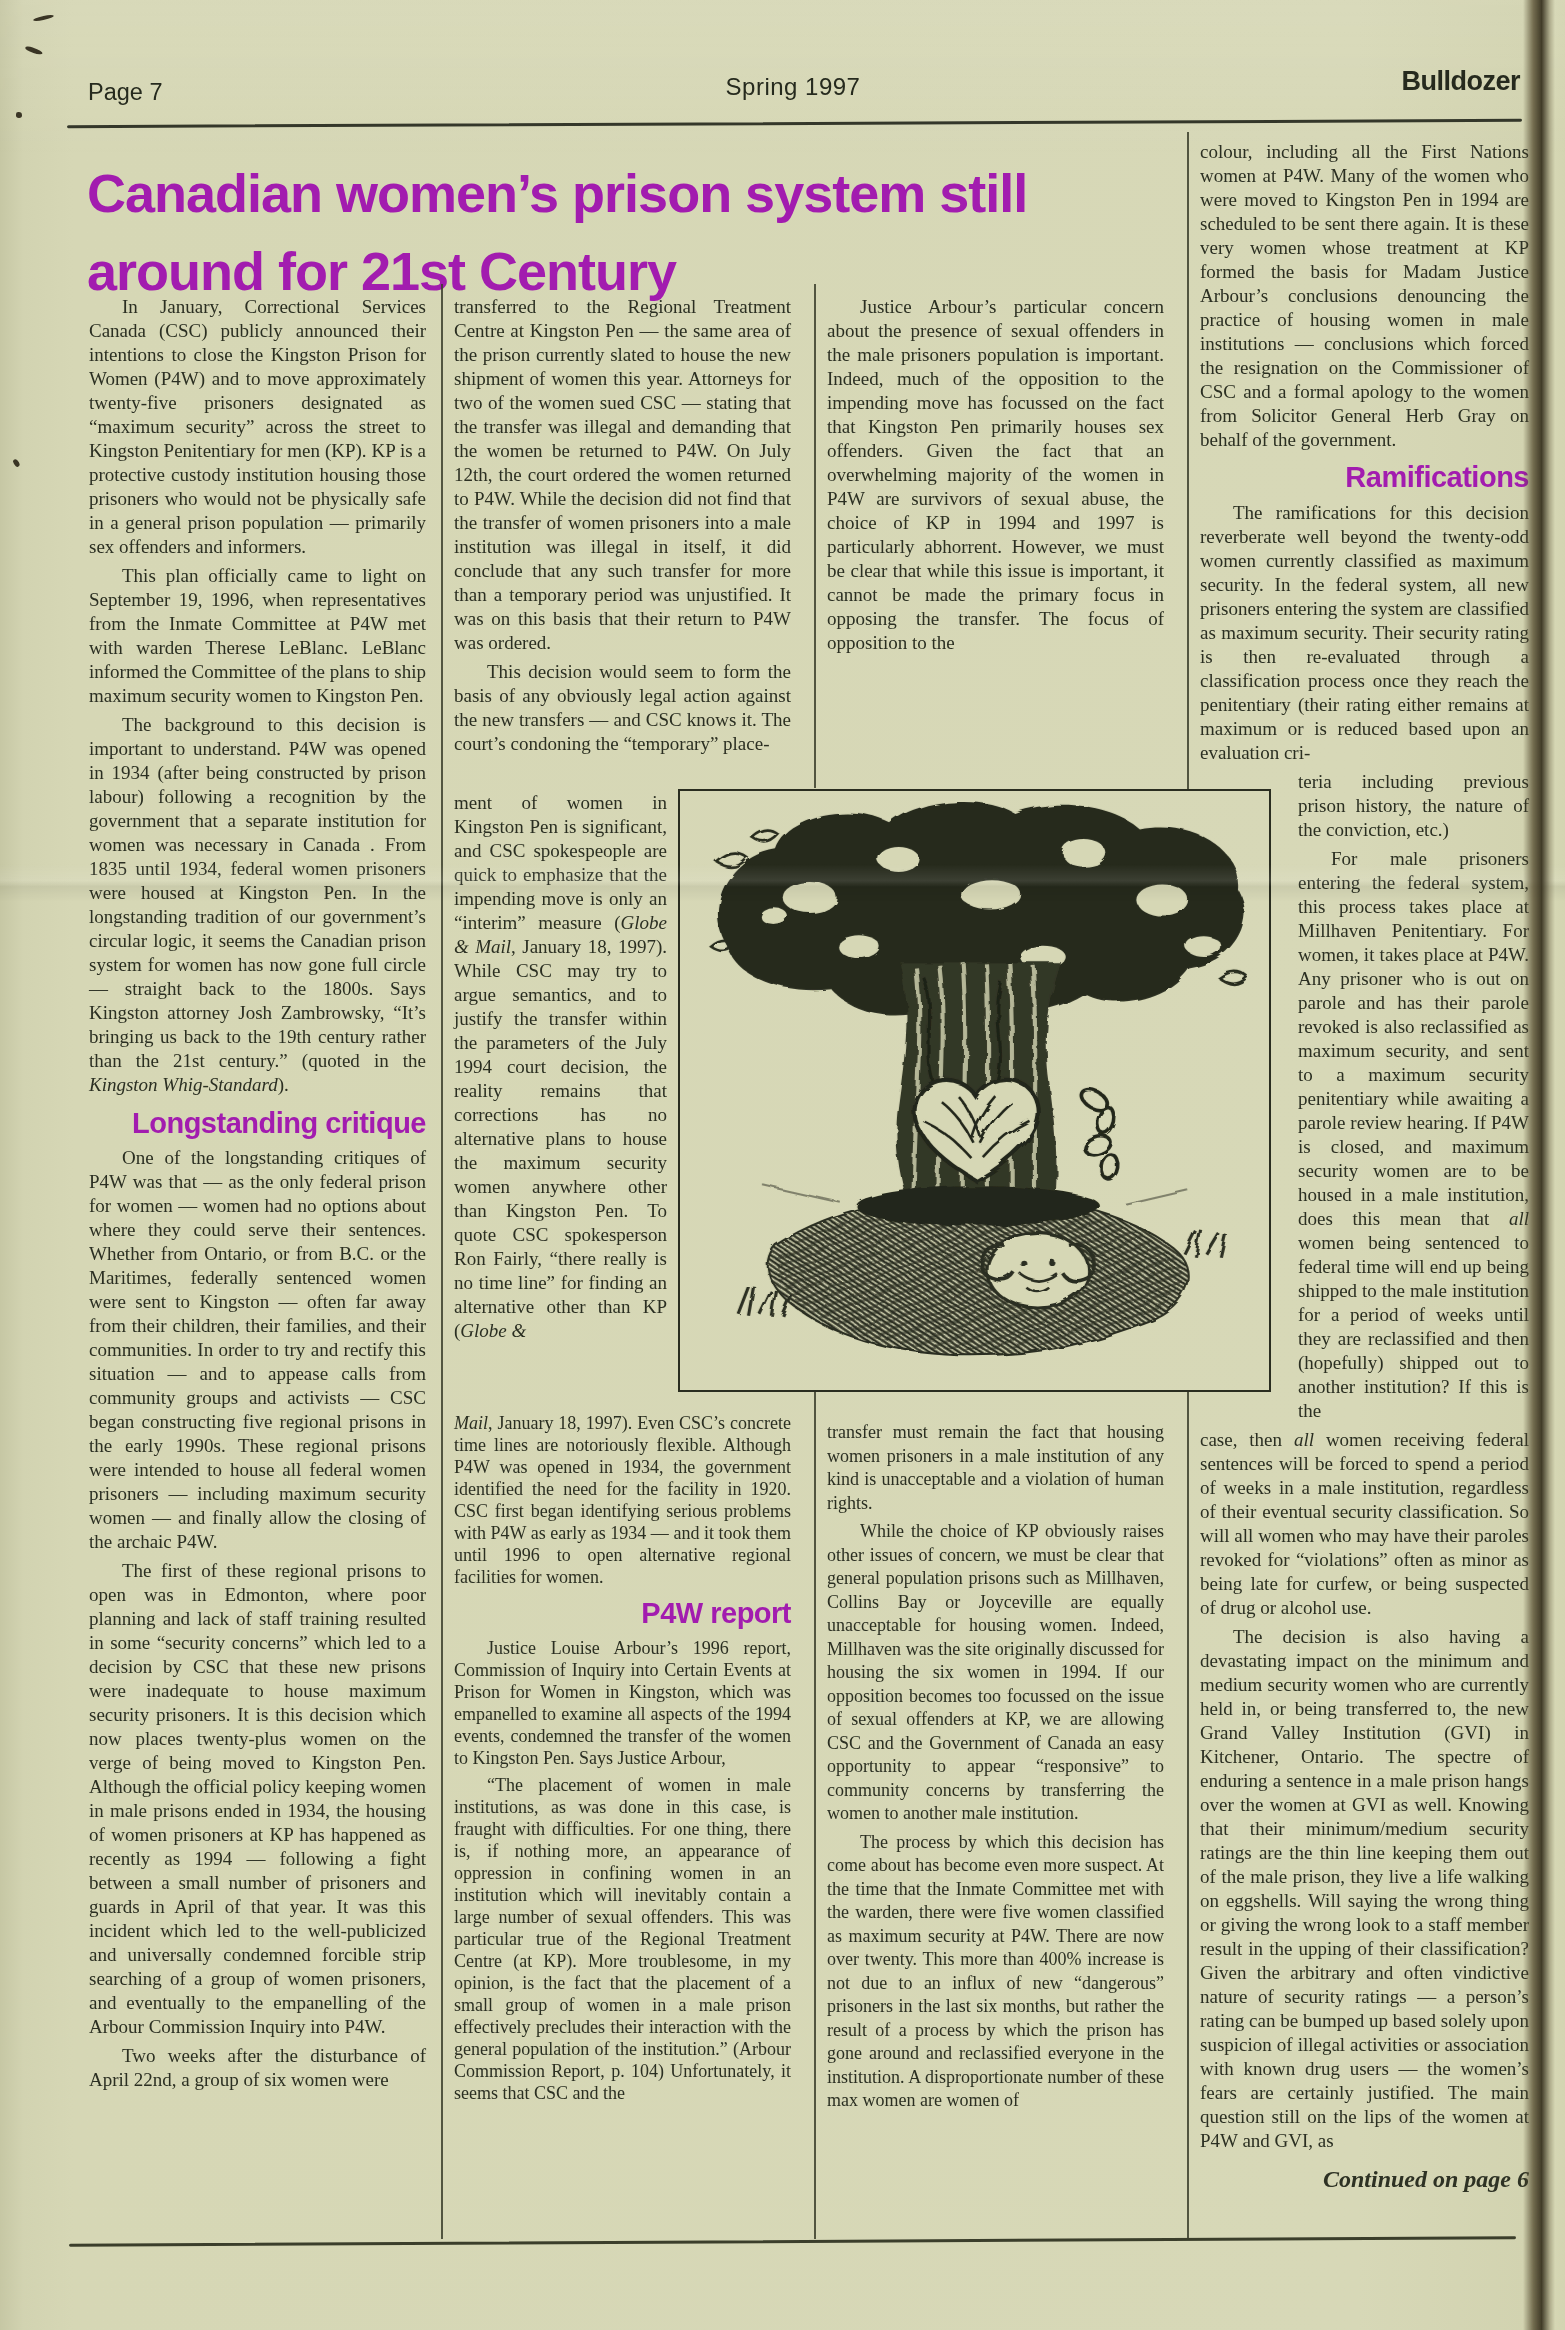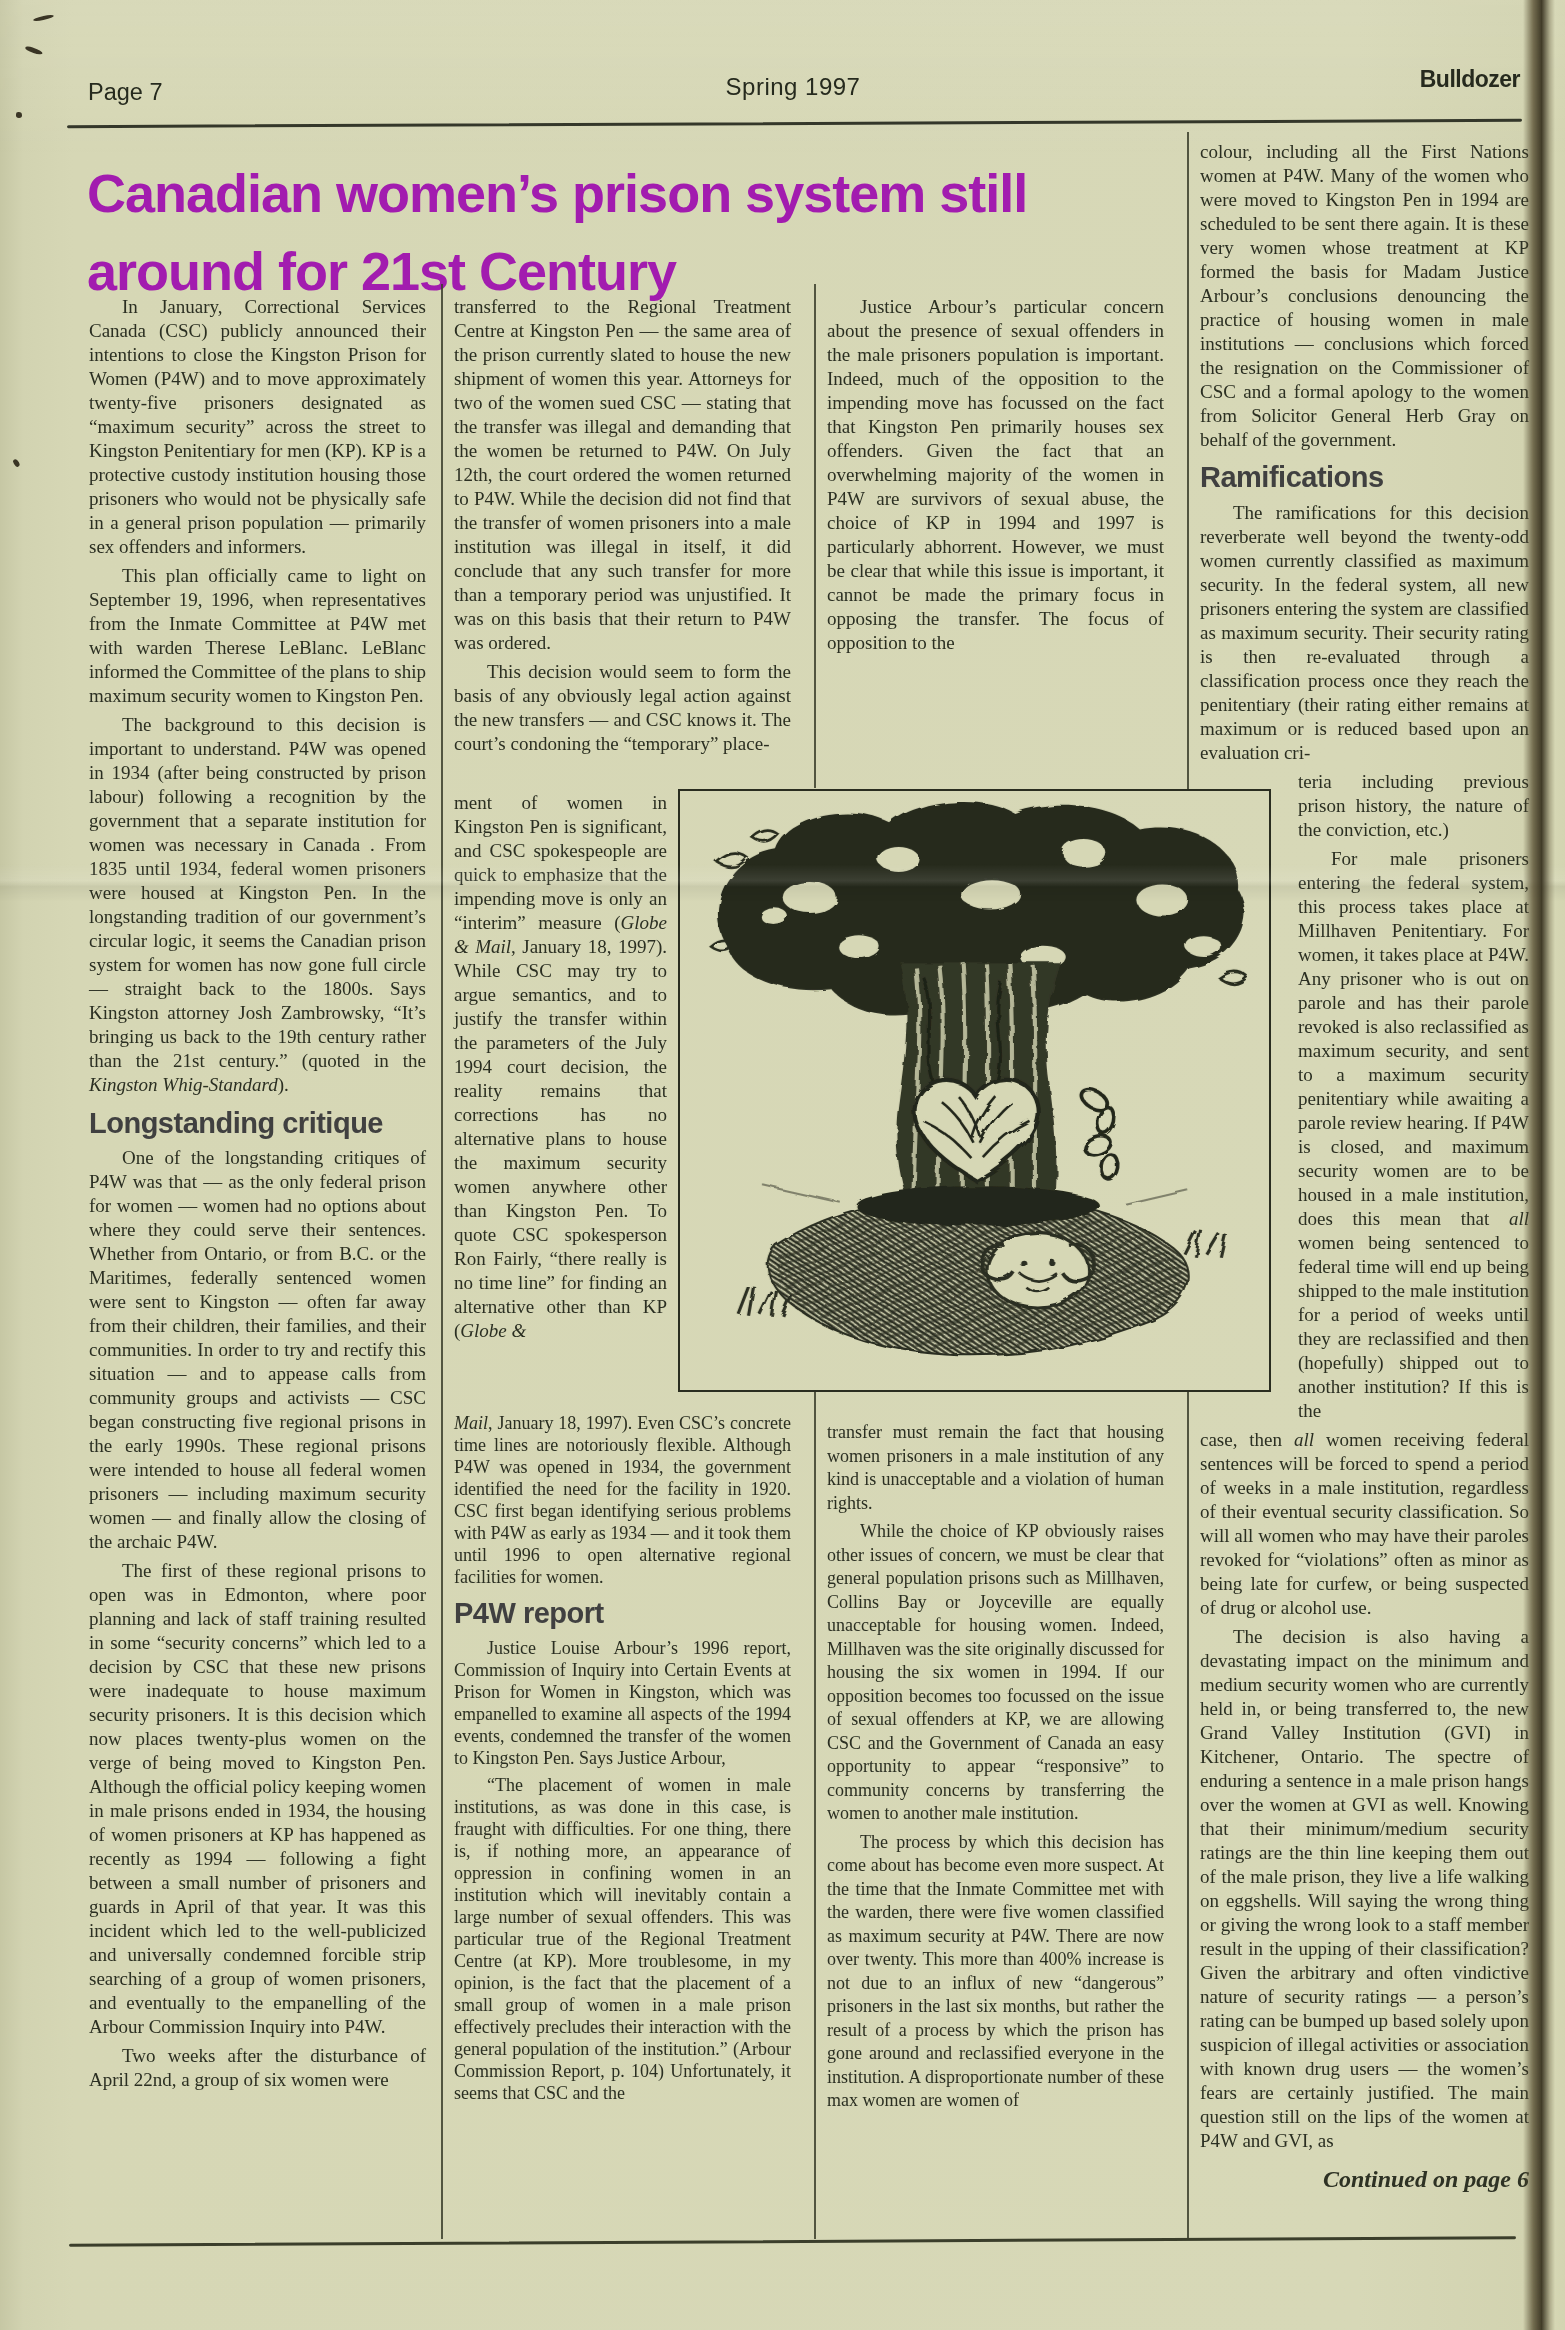--- a/index.html
+++ b/index.html
@@ -9,33 +9,33 @@
       linear-gradient(180deg, rgba(255,255,255,.06) 0, rgba(0,0,0,0) 157px),
       linear-gradient(90deg, #c6c7a4 0, #d2d3b1 23.5px, #d6d7b5 73px, #d7d8b7 1357px, #d2d3b0 1527px, #d6d7b4 1553px, #d3d4b1 1566px);
     font-family:"Liberation Serif", serif;
     color:#2b2f22;
   }
   .abs{position:absolute;}
   
   .hdr{font-family:"Liberation Sans", sans-serif;color:#262a1e;}
   #hdr-page{left:88px;top:79px;font-size:23.5px;}
   #hdr-issue{left:0;width:1566px;top:73px;text-align:center;font-size:24px;letter-spacing:0.5px;padding-left:10px;}
-  #hdr-pub{right:46px;top:66px;font-size:23px;font-weight:bold;letter-spacing:-0.5px;}
+  #hdr-pub{right:46px;top:66px;font-size:27px;font-weight:bold;letter-spacing:-0.5px;}
   #hdr-rule{left:67px;right:44px;top:122px;height:3.1px;background:#34372a;transform:rotate(-.25deg);border-radius:1.6px;}
   
   #headline{left:87px;top:154px;width:1091px;
     font-family:"Liberation Sans", sans-serif;font-weight:bold;
     font-size:54px;line-height:78px;color:#a21caf;letter-spacing:-1px;}
   
   .col{position:absolute;width:337px;text-align:justify;font-size:19px;line-height:24px;}
   .col p{margin:0 0 5.2px 0;}
   p.ind{text-indent:33px;}
   p.nl{margin-left:98px;}
   .subhead{font-family:"Liberation Sans", sans-serif;font-weight:bold;font-size:29px;line-height:34px;
-    color:#404040;margin:8.4px 0 6.3px 0;letter-spacing:-0.5px;text-align:left;}
+    color:#a21caf;margin:8.4px 0 6.3px 0;letter-spacing:-0.5px;text-align:right;}
   .continued{font-style:italic;font-weight:bold;font-size:24px;line-height:28px;text-align:right;margin-top:11.5px;color:#2e3224;}
   #col1{left:89px;top:295px;}
   #col2a{left:454px;top:295px;}
   #col2b{left:454px;top:791px;width:213px;}
   #col2c{left:454px;top:1412px;font-size:18px;line-height:22px;}
   #col3top{left:827px;top:295px;height:493px;overflow:hidden;}
   #col3bottom{left:827px;top:1421px;font-size:18px;line-height:23.5px;}
   #col4{left:1200px;top:140px;width:329px;}
   
   .vrule{position:absolute;width:1.6px;background:#3b3e2b;opacity:.85;}

